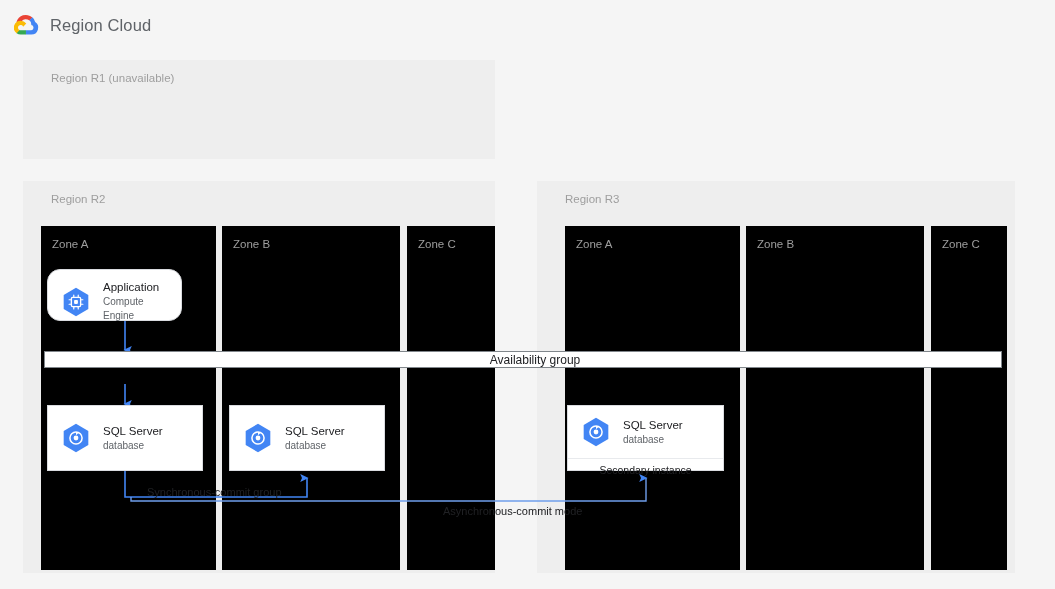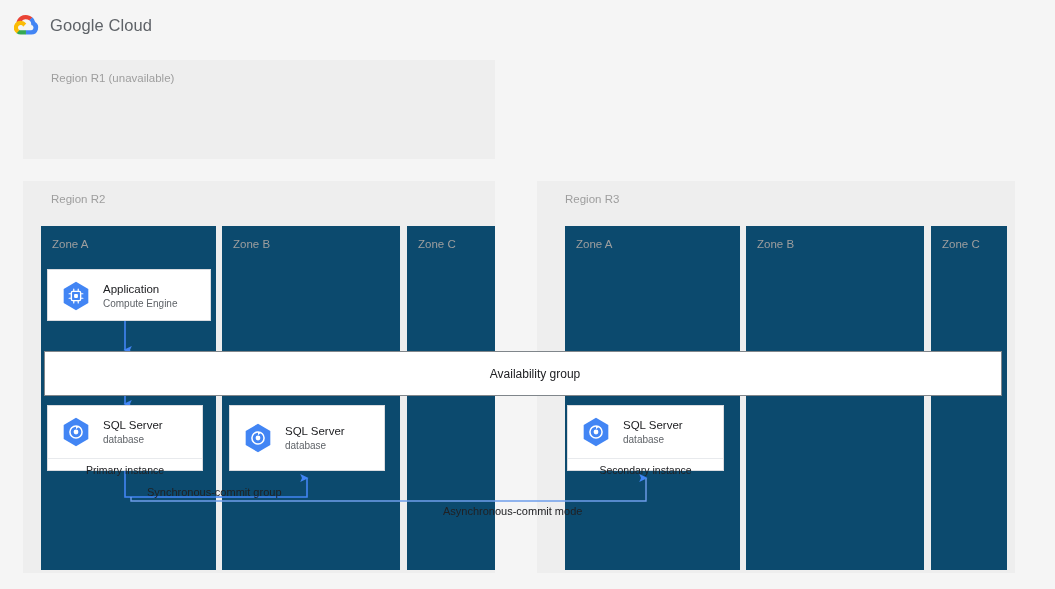--- a/index.html
+++ b/index.html
@@ -43,21 +43,21 @@
     font-size: 11.5px;
     color: #9e9e9e;
   }
   #region-r1 { left: 23px; top: 60px; width: 472px; height: 99px; }
   #region-r2 { left: 23px; top: 181px; width: 472px; height: 392px; }
   #region-r3 { left: 537px; top: 181px; width: 478px; height: 392px; }
 
   
   .zone {
     position: absolute;
-    background: #0c4a6e;
+    background: #000000;
     overflow: hidden;
   }
   .zone-label {
     position: absolute;
     left: 11px;
     top: 12px;
     font-size: 11.5px;
     color: #9e9e9e;
   }
   
@@ -98,32 +98,32 @@
     line-height: 14px;
   }
   .card-footer {
     border-top: 1px solid #e8eaed;
     font-size: 10.5px;
     color: #202124;
     text-align: center;
     padding: 5px 4px 6px;
   }
 
-  #app-node  { left: 47px;  top: 269px; width: 164px; height: 52px; }
+  #app-node  { left: 47px;  top: 269px; width: 135px; height: 52px; border-radius: 13px; }
   #db-primary   { left: 47px;  top: 405px; width: 156px; height: 66px; }
   #db-standby   { left: 229px; top: 405px; width: 156px; height: 66px; }
   #db-secondary { left: 567px; top: 405px; width: 157px; height: 66px; }
 
   
   #availability-group {
     position: absolute;
     left: 44px;
     top: 351px;
     width: 958px;
-    height: 45px;
+    height: 17px;
     background: #ffffff;
     border: 1px solid #80868b;
     box-sizing: border-box;
     display: flex;
     align-items: center;
     justify-content: center;
     font-size: 12px;
     color: #202124;
     padding-left: 24px;
   }
@@ -149,21 +149,21 @@
 </head>
 <body>
 
 <div class="header">
   <svg class="gcp-logo" viewBox="0 0 32 32">
     <path d="M18.6 10.3h.9l2.6-2.6.1-1.1A11.7 11.7 0 0 0 3.1 12.3a1.4 1.4 0 0 1 .9-.1l5.2-.8s.3-.4.4-.4a6.5 6.5 0 0 1 9 -.7z" fill="#ea4335"></path>
     <path d="M26.1 12.3a11.7 11.7 0 0 0-3.5-5.7l-3.7 3.7a6.5 6.5 0 0 1 2.4 5.1v.7a3.3 3.3 0 0 1 0 6.5h-6.5l-.6.7v3.9l.6.6h6.5a8.5 8.5 0 0 0 4.8-15.5z" fill="#4285f4"></path>
     <path d="M8.2 27.8h6.5v-5.2H8.2a3.2 3.2 0 0 1-1.3-.3l-.9.3-2.6 2.6-.2.9a8.4 8.4 0 0 0 5 1.7z" fill="#34a853"></path>
     <path d="M8.2 10.8a8.5 8.5 0 0 0-5 15.3l3.8-3.8a3.3 3.3 0 1 1 4.3-4.3l3.8-3.8a8.5 8.5 0 0 0-6.9-3.4z" fill="#fbbc05"></path>
   </svg>
-  <span class="brand">Google Cloud</span>
+  <span class="brand">Region Cloud</span>
 </div>
 
 <div class="region" id="region-r1">
   <span class="region-label">Region R1 (unavailable)</span>
 </div>
 
 <div class="region" id="region-r2">
   <span class="region-label">Region R2</span>
 </div>
 <div class="zone" id="r2-zone-a">
@@ -242,21 +242,20 @@
       <path d="M20 2.2 L35.4 11.1 L35.4 28.9 L20 37.8 L4.6 28.9 L4.6 11.1 Z" fill="#4285f4"></path>
       <circle cx="20" cy="20" r="7.6" fill="none" stroke="#ffffff" stroke-width="1.9"></circle>
       <circle cx="20" cy="20" r="3" fill="#ffffff"></circle>
       <path d="M20 12.4 L24.4 12.4 L20 16.6 Z" fill="#ffffff"></path>
     </svg>
     <span class="card-text">
       <span class="card-title">SQL Server</span>
       <span class="card-sub">database</span>
     </span>
   </div>
-  <div class="card-footer">Primary instance</div>
 </div>
 
 <div class="card" id="db-standby">
   <div class="card-main">
     <svg class="card-icon" viewBox="0 0 40 40">
       <path d="M20 2.2 L35.4 11.1 L35.4 28.9 L20 37.8 L4.6 28.9 L4.6 11.1 Z" fill="#4285f4"></path>
       <circle cx="20" cy="20" r="7.6" fill="none" stroke="#ffffff" stroke-width="1.9"></circle>
       <circle cx="20" cy="20" r="3" fill="#ffffff"></circle>
       <path d="M20 12.4 L24.4 12.4 L20 16.6 Z" fill="#ffffff"></path>
     </svg>

